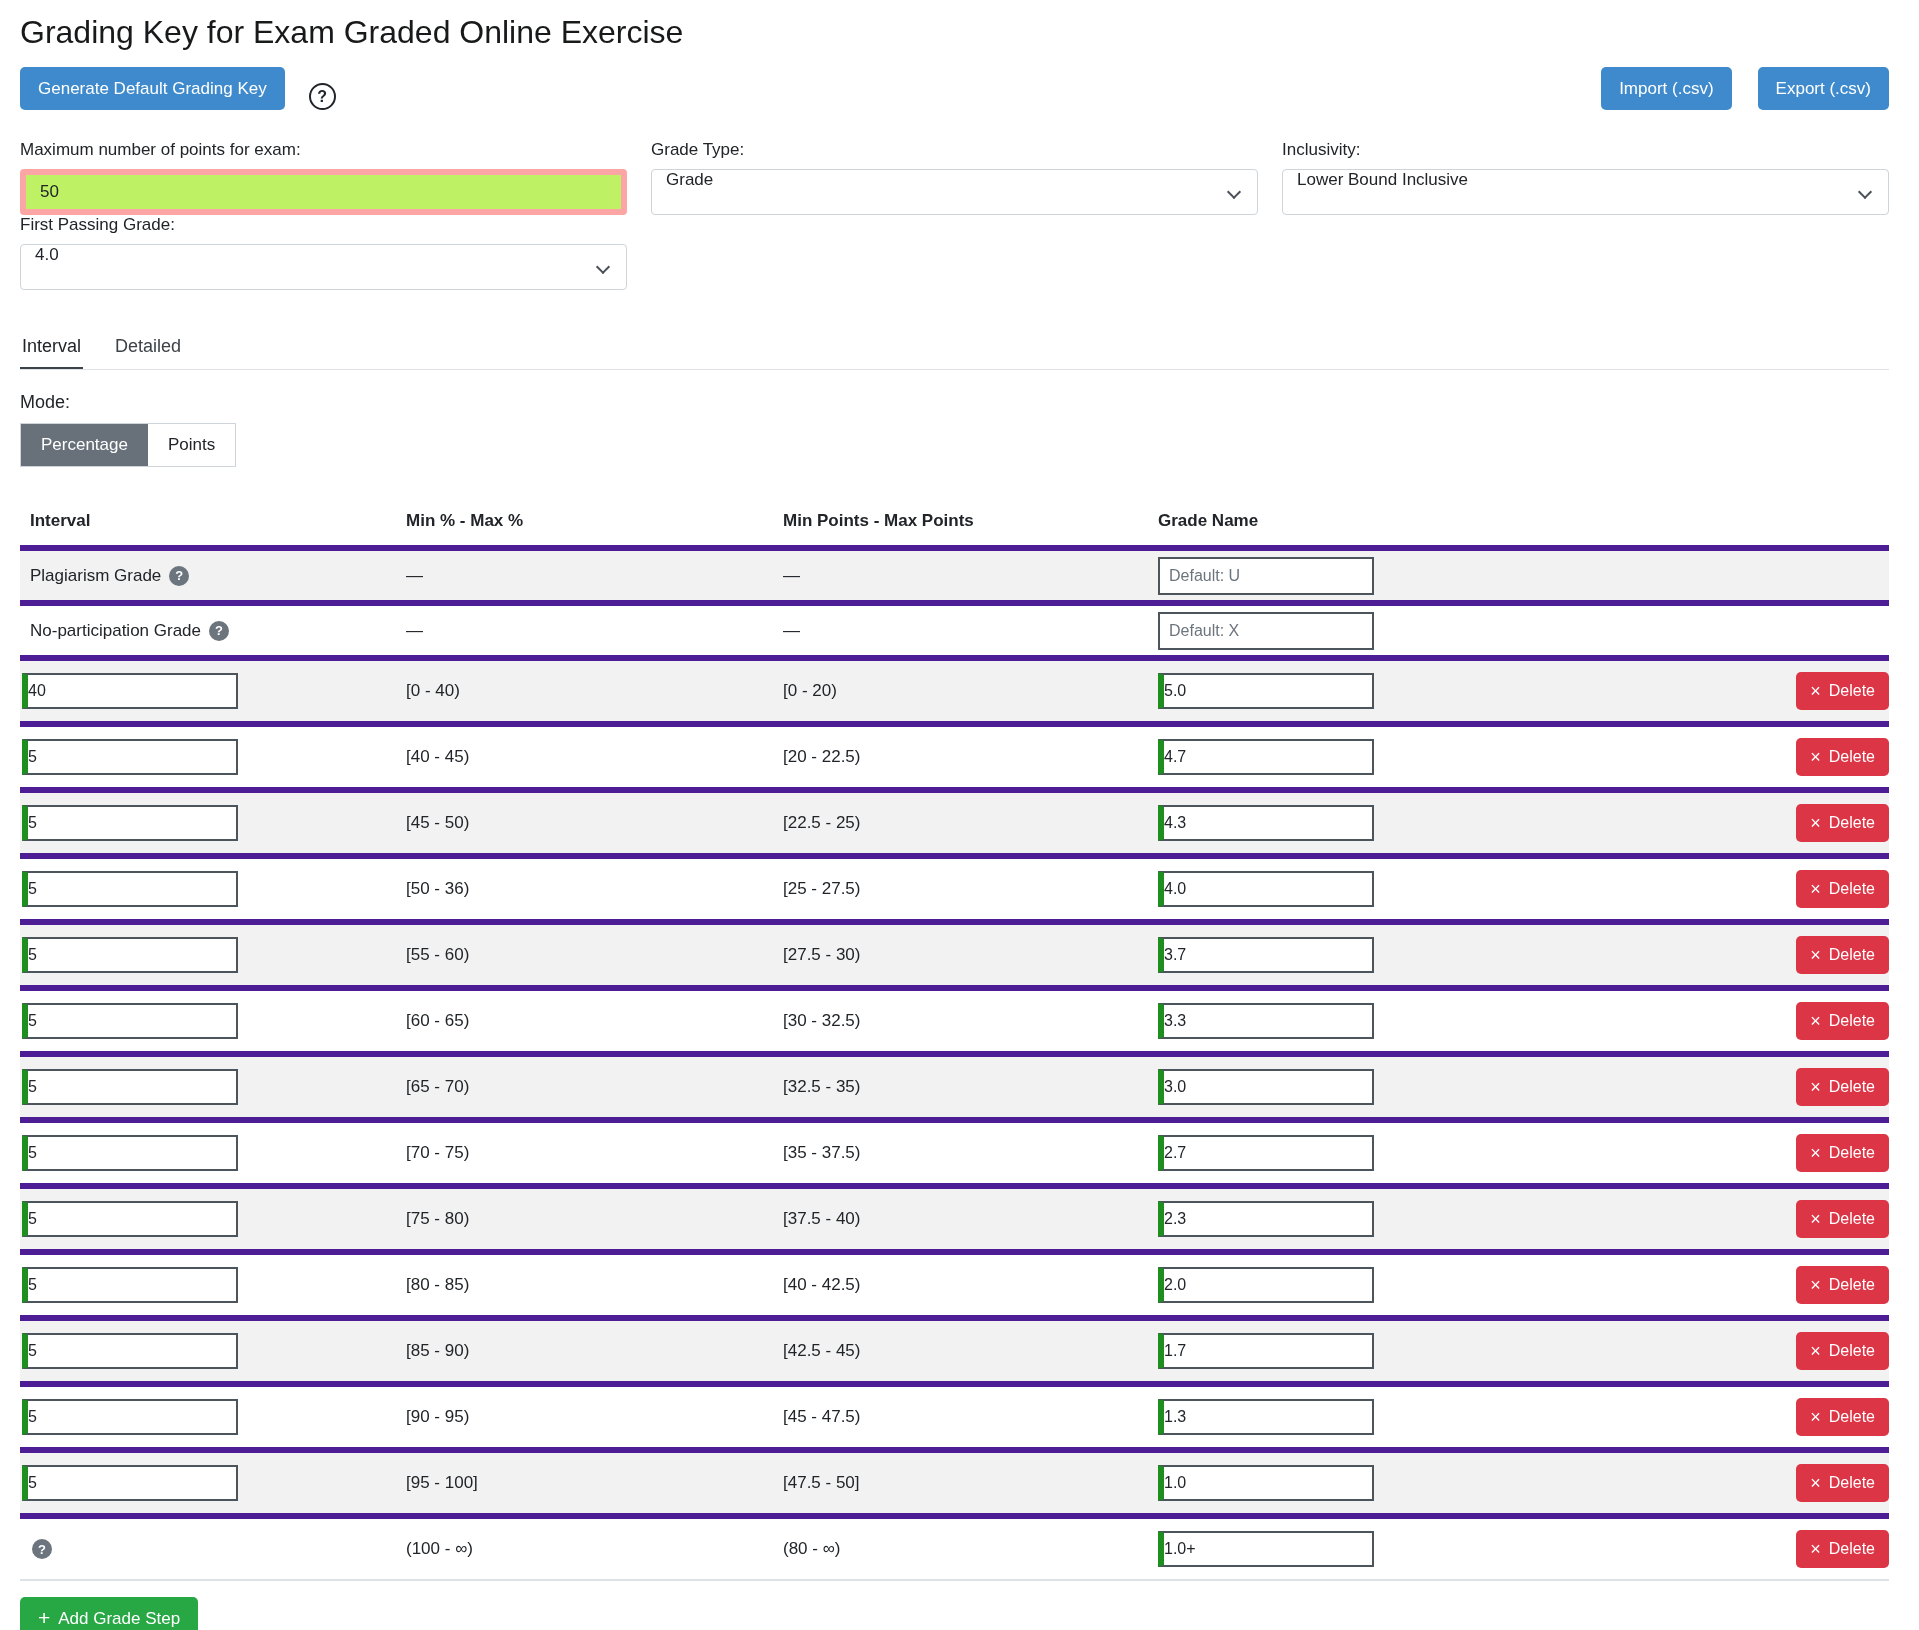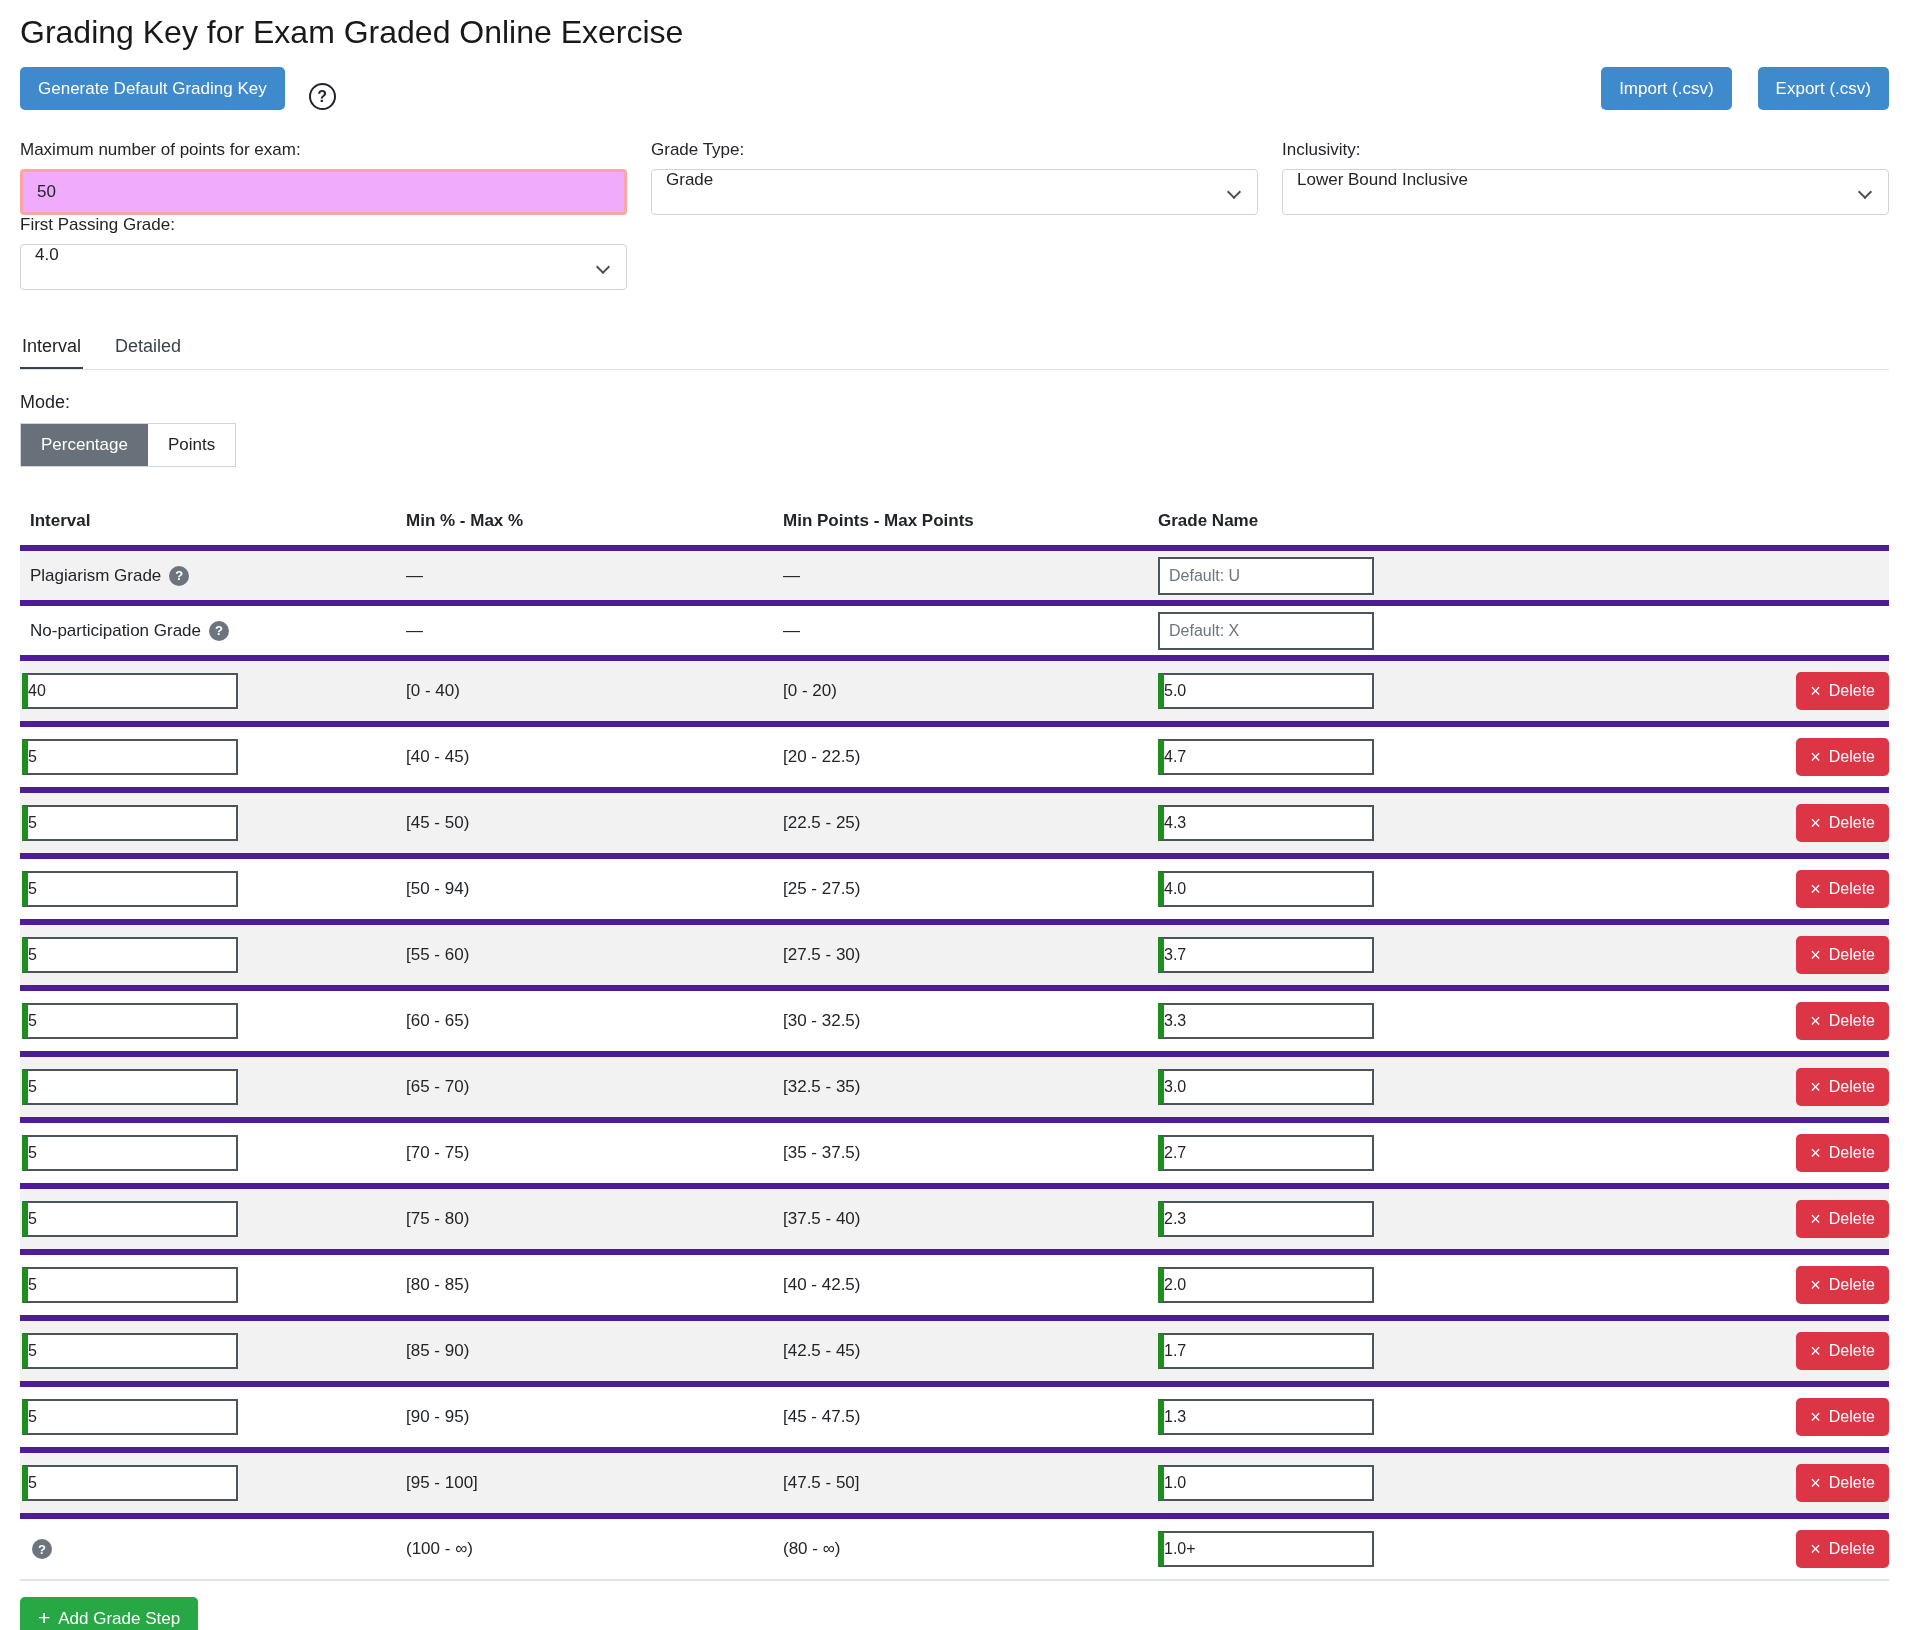--- a/index.html
+++ b/index.html
@@ -40,22 +40,22 @@
     font-size: 13px; font-weight: 700; cursor: pointer;
   }
 
   
   .form-grid {
     margin-top: 30px;
     display: grid; grid-template-columns: repeat(3, 1fr); column-gap: 24px;
   }
   .field-label { display: block; margin-bottom: 9px; font-size: 17px; }
   .text-input {
-    width: 100%; height: 46px; border: 3px solid #fca5a5; border-radius: 4px;
-    padding: 0 14px; font-size: 17px; color: #212529; background: #f0abfc;
+    width: 100%; height: 46px; border: 6px solid #fca5a5; border-radius: 4px;
+    padding: 0 14px; font-size: 17px; color: #212529; background: #bef264;
     font-family: "Liberation Sans", sans-serif;
   }
   .select {
     position: relative; width: 100%; height: 46px; border: 1px solid #ced4da;
     border-radius: 4px; background: #fff; display: flex; align-items: flex-start;
     padding: 0 40px 0 14px; cursor: pointer;
   }
   .chevron {
     position: absolute; right: 18px; top: 17px;
     width: 10px; height: 10px;
@@ -251,21 +251,21 @@
         <span>Delete</span>
       </button>
     </div>
   </div>
 
   <div class="grade-grid grading-row">
     <div class="interval-cell">
       <input class="cell-input" type="text" value="5" style="">
 
     </div>
-    <div class="range-text">[50 - 94)</div>
+    <div class="range-text">[50 - 36)</div>
     <div class="range-text">[25 - 27.5)</div>
     <div><input class="cell-input" type="text" value="4.0" style=""></div>
     <div class="delete-cell">
       <button class="btn btn-red btn-delete-row">
         <span class="x-glyph">×</span>
         <span>Delete</span>
       </button>
     </div>
   </div>
 

